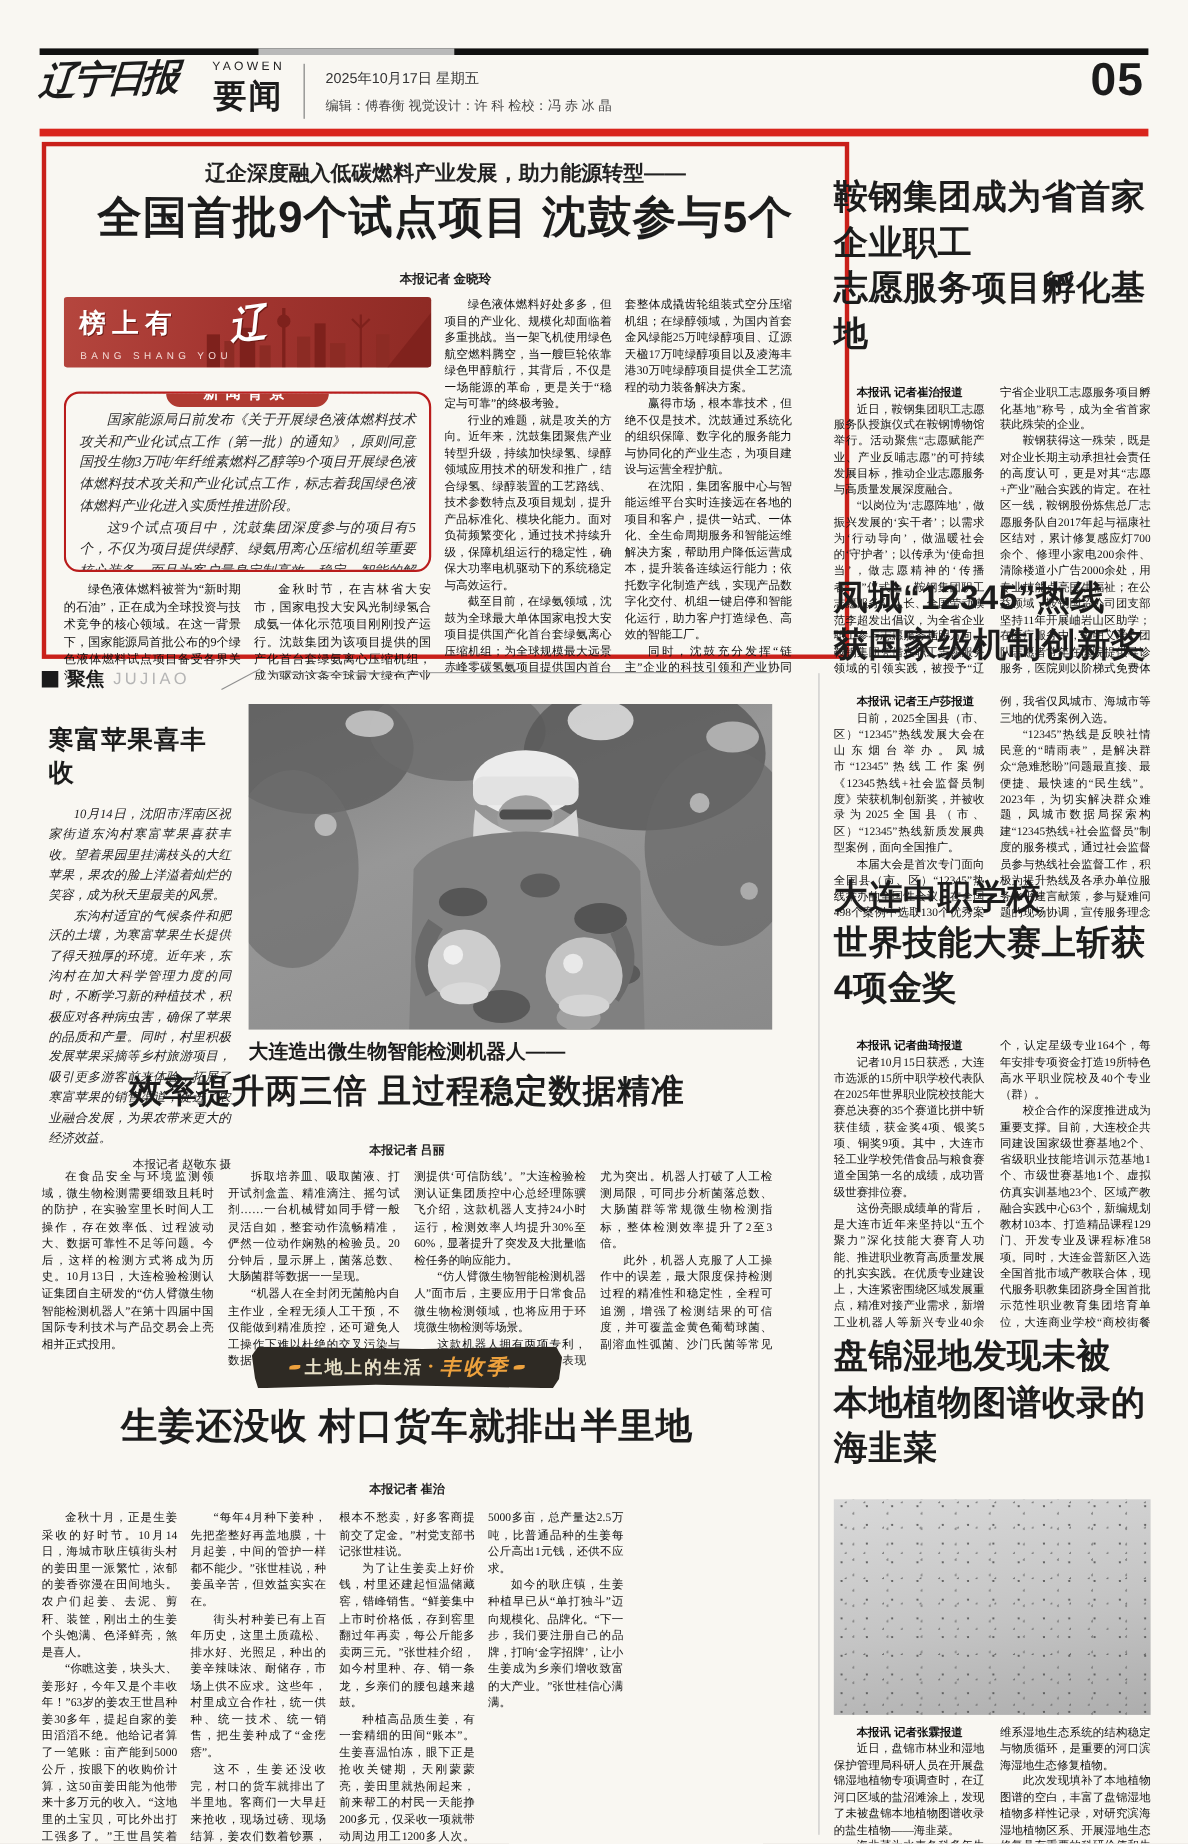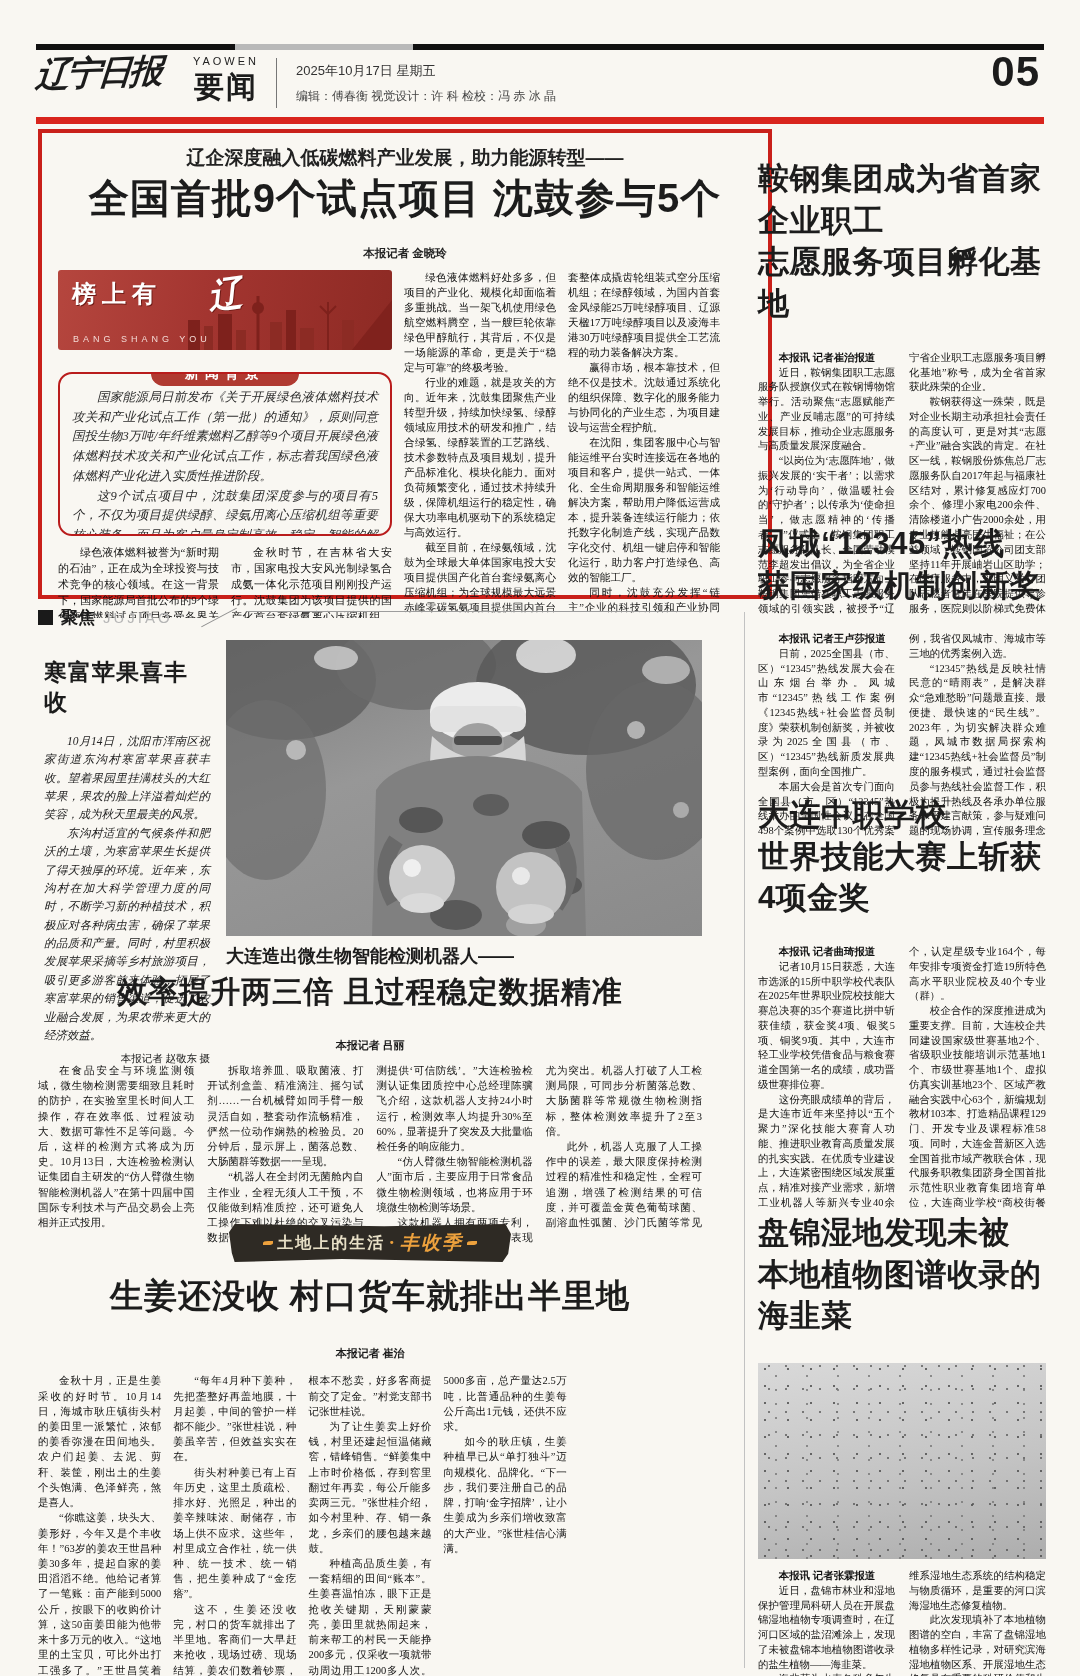--- a/index.html
+++ b/index.html
@@ -24,21 +24,21 @@
   .lead-box{position:absolute;top:129px;left:38px;width:694px;height:462px;border:4px solid #c9201a;
             background:#f9f7f2;padding:0 16px;box-sizing:content-box;}
   .kicker{margin-top:12px;text-align:center;font-family:"Liberation Sans",sans-serif;
           font-size:19px;font-weight:600;color:#222;}
   .lead-h1{margin-top:6px;text-align:center;font-family:"Liberation Sans",sans-serif;
            font-size:40px;font-weight:900;letter-spacing:1px;line-height:1.05;}
   .lead-by{margin-top:7px;text-align:center;font-size:11.5px;font-weight:bold;color:#222;}
   .lead-cols{display:flex;gap:12px;margin-top:9px;height:348px;overflow:hidden;}
   .lead-left{width:334px;flex:none;}
   
-  .banner{position:relative;height:80px;border-radius:3px;overflow:hidden;
+  .banner{position:relative;height:64px;border-radius:3px;overflow:hidden;
           background:linear-gradient(100deg,#b5463e 0%,#a33530 45%,#8d2a24 100%);}
   .banner-sky{position:absolute;right:0;bottom:0;}
   .banner-t1{position:absolute;left:14px;top:8px;color:#fff;font-family:"Liberation Sans",sans-serif;
              font-size:24px;font-weight:900;letter-spacing:6px;text-shadow:1px 1px 0 #6d1b16;}
   .banner-liao{position:absolute;left:150px;top:2px;color:#fff;font-size:34px;font-style:italic;
                font-weight:bold;transform:rotate(-8deg);text-shadow:1px 1px 0 #6d1b16;}
   .banner-t2{position:absolute;left:15px;bottom:6px;color:#f3d9d4;font-family:"Liberation Sans",sans-serif;
              font-size:9px;letter-spacing:4px;}
   
   .newsbg{position:relative;margin-top:22px;border:2px solid #b91c1c;border-radius:14px;

